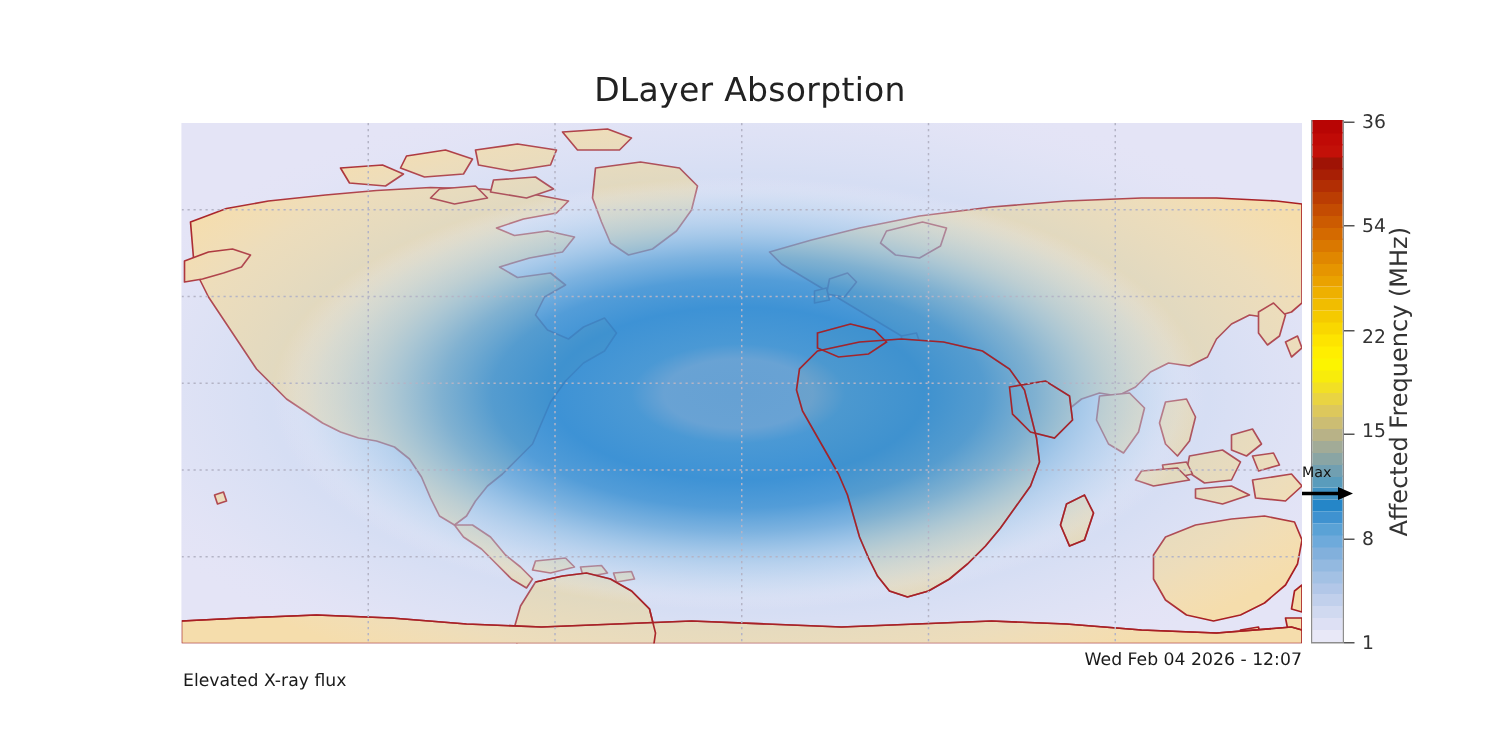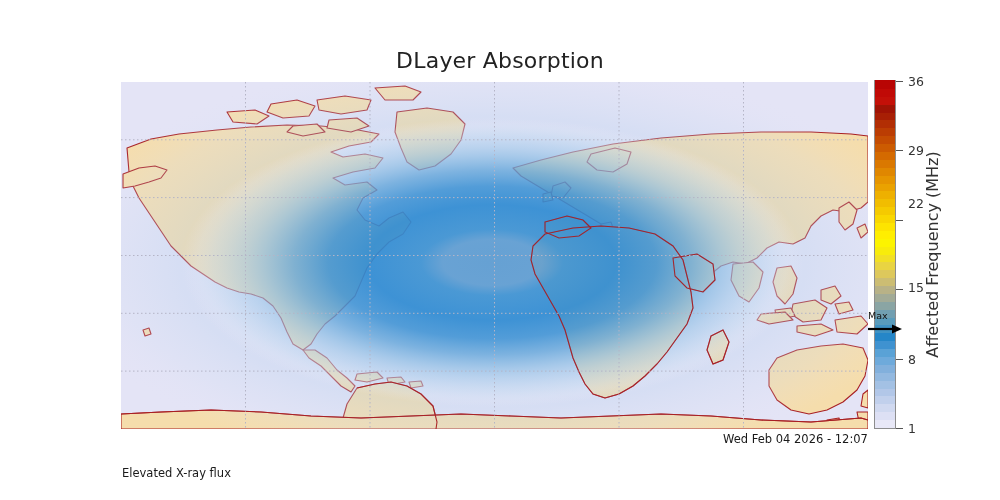--- a/index.html
+++ b/index.html
@@ -41,21 +41,21 @@
   }
 
   
   .max-marker{position:absolute;left:866px;top:302px;width:40px;height:20px;}
   .max-marker .mtxt{position:absolute;left:2px;top:0px;font-size:9.5px;color:#111;}
   .max-marker .marrow{position:absolute;left:2px;top:14px;width:34px;height:10px;}
 
   
   .note{position:absolute;left:122px;font-size:11.5px;color:#1a1a1a;}
   .note.l1{top:431px;}
-  .note.l2{top:466px;}
+  .note.l2{top:446px;}
   .stamp{position:absolute;left:723px;top:432px;font-size:11.5px;color:#1a1a1a;}
   .credit{position:absolute;left:10px;top:476px;font-size:12px;color:#1a1a1a;
           font-style:italic;}
 </style>
 </head>
 <body>
 
 <div id="root">
 
   <div class="title">DLayer Absorption</div>
@@ -278,23 +278,23 @@
         <div class="seg" style="background: rgb(184, 5, 4); height: 8.48636px; bottom: 339.114px;"></div>
       </div>
     <div class="cbar-ticks" id="cbar-ticks">
         <div class="tk" style="top: 348px;"></div>
         <div class="tl" style="top: 348px;">1</div>
         <div class="tk" style="top: 278.6px;"></div>
         <div class="tl" style="top: 278.6px;">8</div>
         <div class="tk" style="top: 209.2px;"></div>
         <div class="tl" style="top: 207px;">15</div>
         <div class="tk" style="top: 139.8px;"></div>
-        <div class="tl" style="top: 123px;">22</div>
+        <div class="tl" style="top: 144px;">22</div>
         <div class="tk" style="top: 70.4px;"></div>
-        <div class="tl" style="top: 70.4px;">29</div>
+        <div class="tl" style="top: 70.4px;">54</div>
         <div class="tk" style="top: 1px;"></div>
         <div class="tl" style="top: 1px;">36</div>
       </div>
   </div>
   <div class="cbar-label">
     <span>Affected Frequency (MHz)</span>
   </div>
 
   <div class="max-marker" style="top: 309.9px;">
     <div class="mtxt">Max</div>

